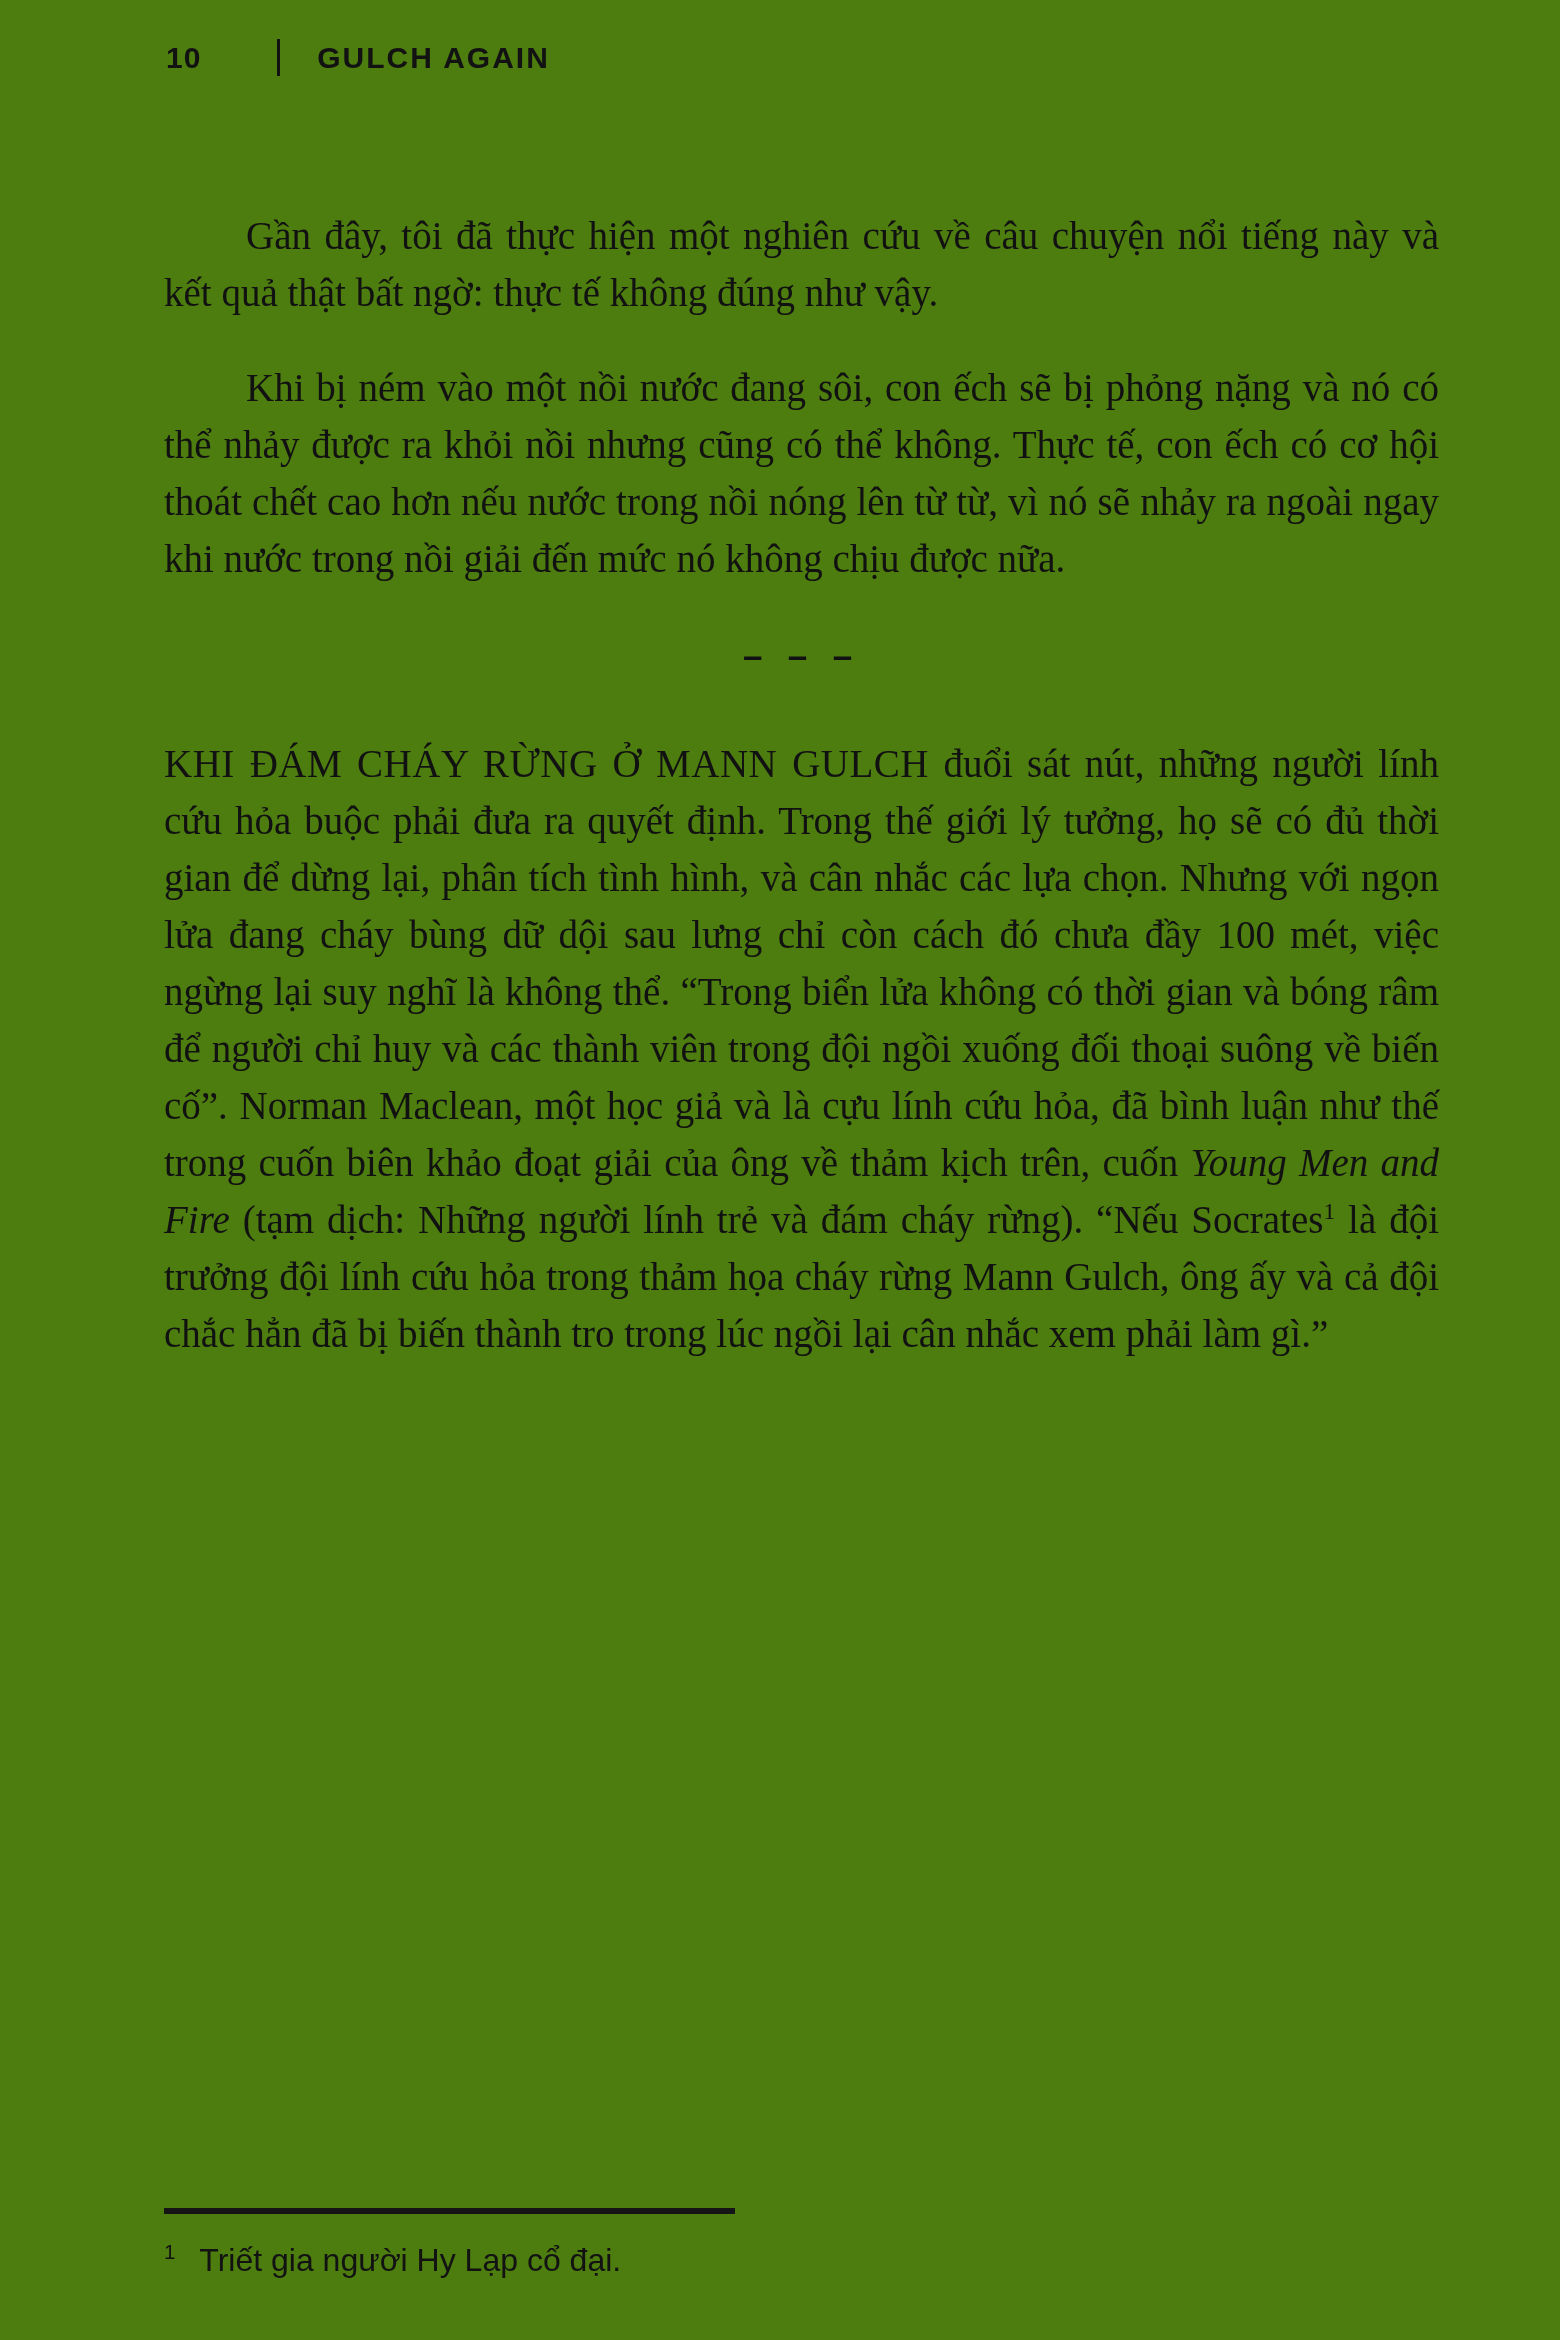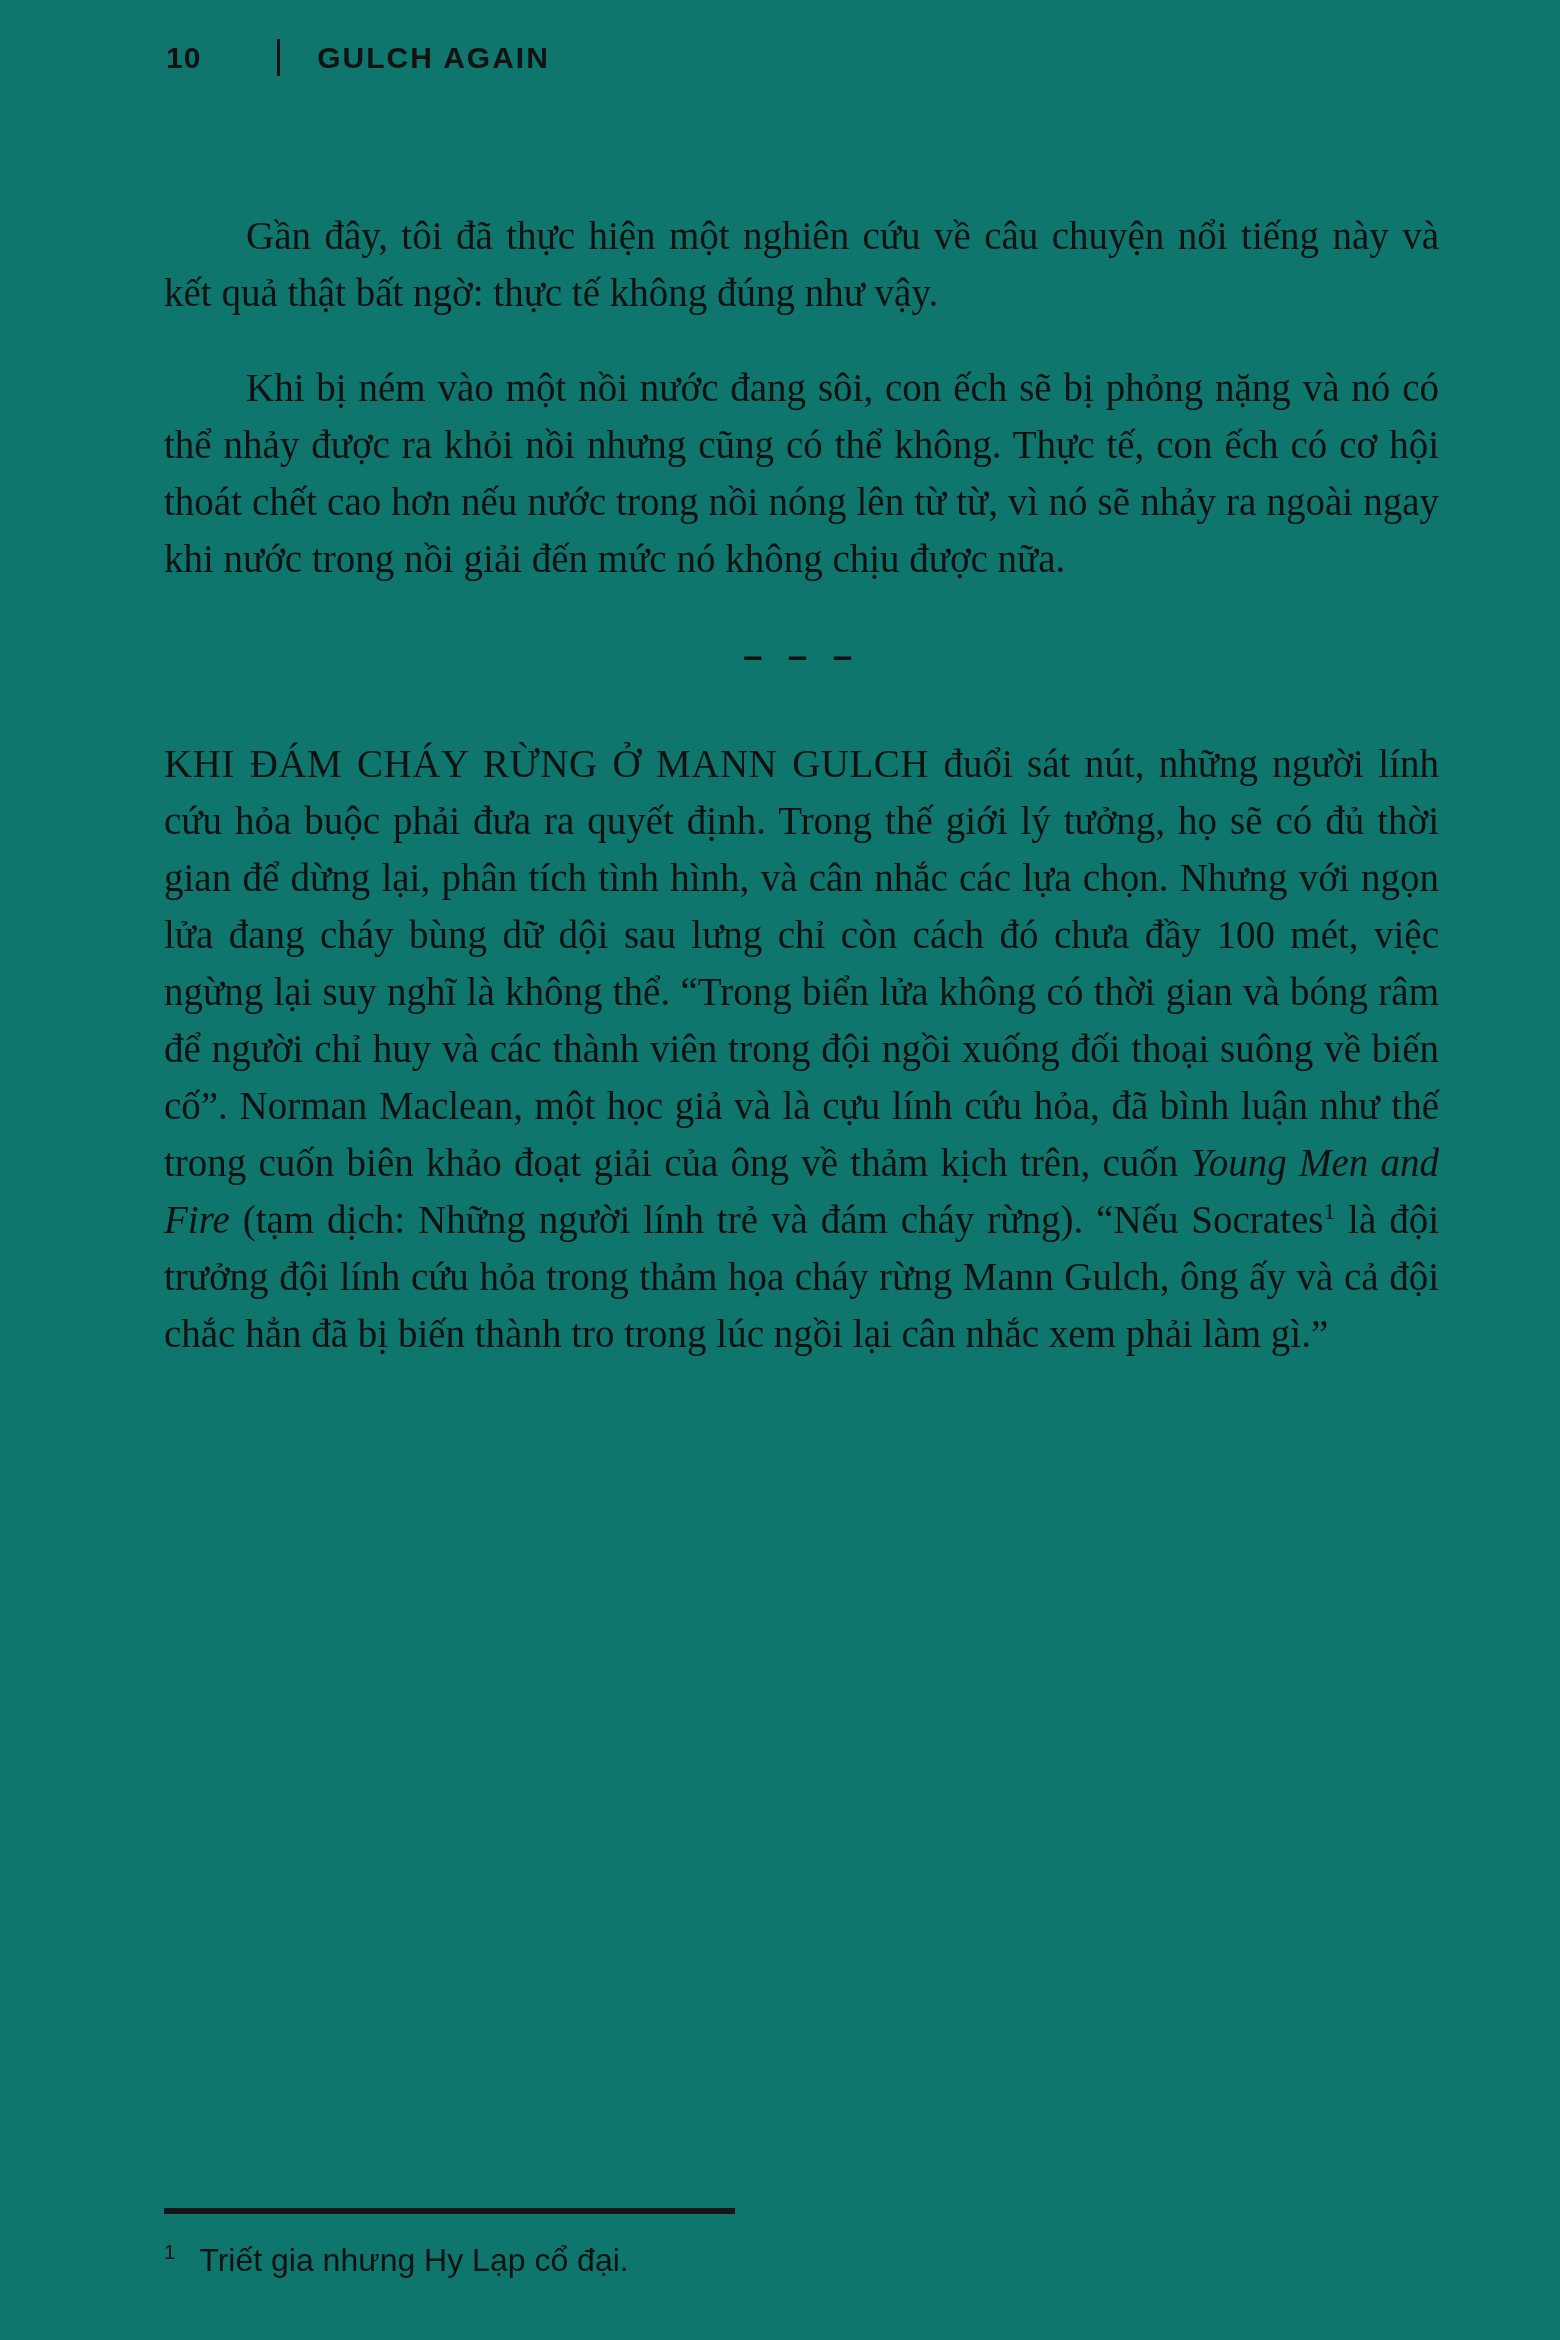--- a/index.html
+++ b/index.html
@@ -1,20 +1,20 @@
 <!DOCTYPE html>
 <html lang="vi"><head>
 <meta charset="utf-8">
 <style>
   html, body { margin: 0; padding: 0; background: #ffffff; }
   .page {
     position: relative;
     width: 1560px;
     height: 2341px;
-    background: #0f766e;
+    background: #4d7c0f;
     color: #111111;
     overflow: hidden;
   }
 
   
   .header {
     position: absolute;
     top: 39px;
     left: 166px;
     display: flex;
@@ -111,18 +111,18 @@
 
     <p class="separator">– – –</p>
 
     <p><span class="seg-lead-caps">KHI ĐÁM CHÁY RỪNG Ở MANN GULCH</span><span> đuổi sát nút, những người lính cứu hỏa buộc phải đưa ra quyết định. Trong thế giới lý tưởng, họ sẽ có đủ thời gian để dừng lại, phân tích tình hình, và cân nhắc các lựa chọn. Nhưng với ngọn lửa đang cháy bùng dữ dội sau lưng chỉ còn cách đó chưa đầy 100 mét, việc ngừng lại suy nghĩ là không thể. “Trong biển lửa không có thời gian và bóng râm để người chỉ huy và các thành viên trong đội ngồi xuống đối thoại suông về biến cố”. Norman Maclean, một học giả và là cựu lính cứu hỏa, đã bình luận như thế trong cuốn biên khảo đoạt giải của ông về thảm kịch trên, cuốn </span><span class="seg-italic">Young Men and Fire</span><span> (tạm dịch: Những người lính trẻ và đám cháy rừng). “Nếu Socrates</span><span class="seg-sup">1</span><span> là đội trưởng đội lính cứu hỏa trong thảm họa cháy rừng Mann Gulch, ông ấy và cả đội chắc hẳn đã bị biến thành tro trong lúc ngồi lại cân nhắc xem phải làm gì.”</span></p>
   </div>
 
   <div class="footnote-block">
     <div class="footnote-rule"></div>
     <div class="footnote-line">
       <span class="footnote-marker">1</span>
-      <span>Triết gia nhưng Hy Lạp cổ đại.</span>
+      <span>Triết gia người Hy Lạp cổ đại.</span>
     </div>
   </div>
 
 </div>
 
 
 </body></html>

